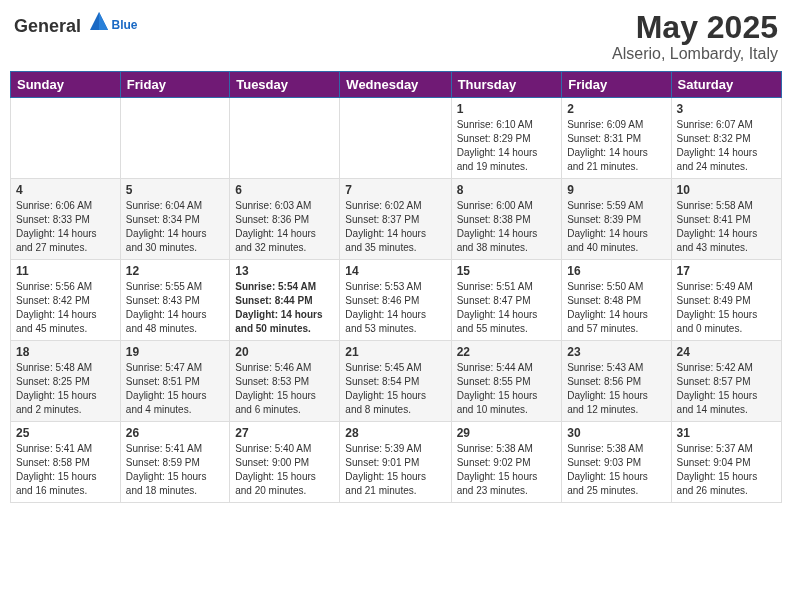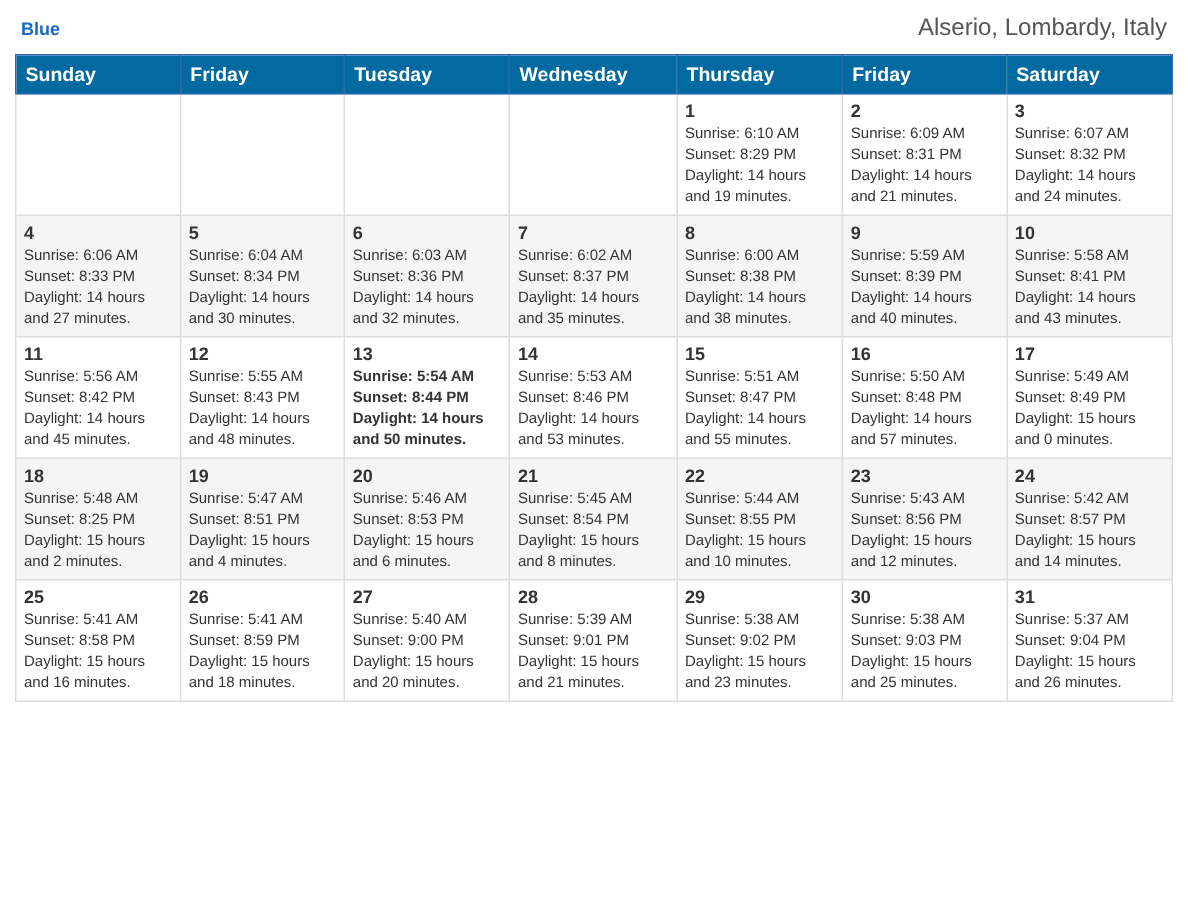--- a/index.html
+++ b/index.html
@@ -50,21 +50,21 @@
     .location-title {
       font-size: 16px;
       color: #555;
     }
     .calendar {
       width: 100%;
       border-collapse: collapse;
       border: 1px solid #ccc;
     }
     .calendar th {
-      background-color: #0369a1;
+      background-color: #701a75;
       color: white;
       text-align: left;
       padding: 5px 6px;
       font-size: 13px;
       font-weight: bold;
       border: 1px solid #2e6aaa;
     }
     .calendar td {
       vertical-align: top;
       padding: 4px 5px;
@@ -92,24 +92,32 @@
     .empty-cell {
       background: #fff !important;
     }
   </style>
 </head>
 <body>
 
 <div class="header">
   <div class="logo">
     <div>
+      <span class="logo-text-general">General</span>
+      <svg class="logo-icon" viewBox="0 0 22 22" xmlns="http://www.w3.org/2000/svg">
+        <polygon points="11,2 20,20 2,20" fill="#1a69c4"></polygon>
+        <polygon points="11,2 20,20 11,20" fill="#2980d9"></polygon>
+      </svg>
+    </div>
+    <div>
       <span class="logo-text-blue">Blue</span>
     </div>
   </div>
   <div class="title-section">
+    <div class="month-title">May 2025</div>
     <div class="location-title">Alserio, Lombardy, Italy</div>
   </div>
 </div>
 
 <table class="calendar">
   <thead>
     <tr>
     <th>Sunday</th>
         <th>Friday</th>
         <th>Tuesday</th>

